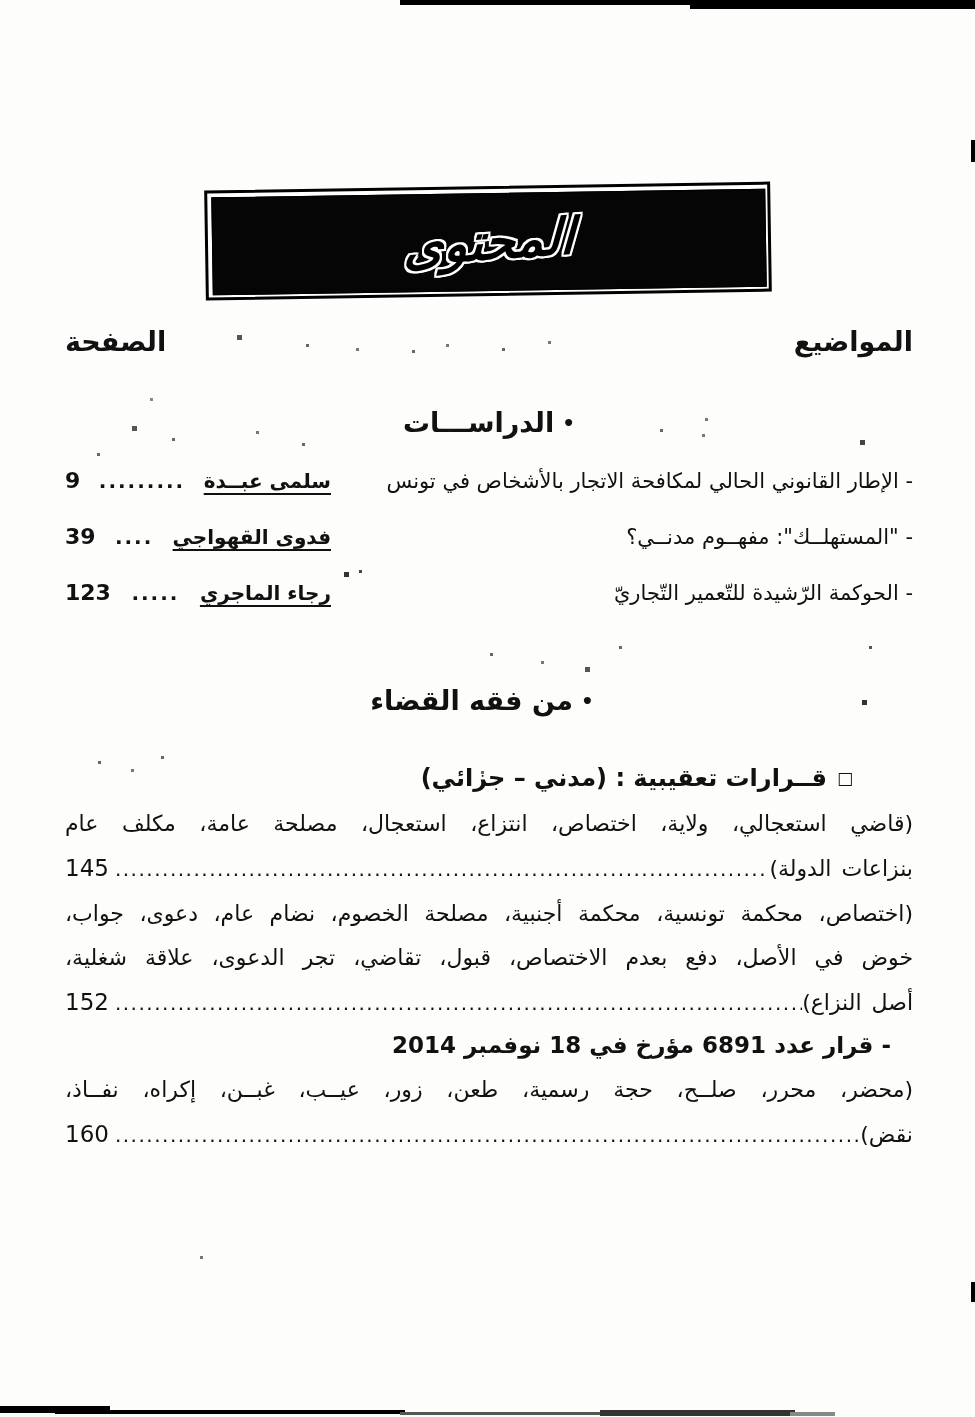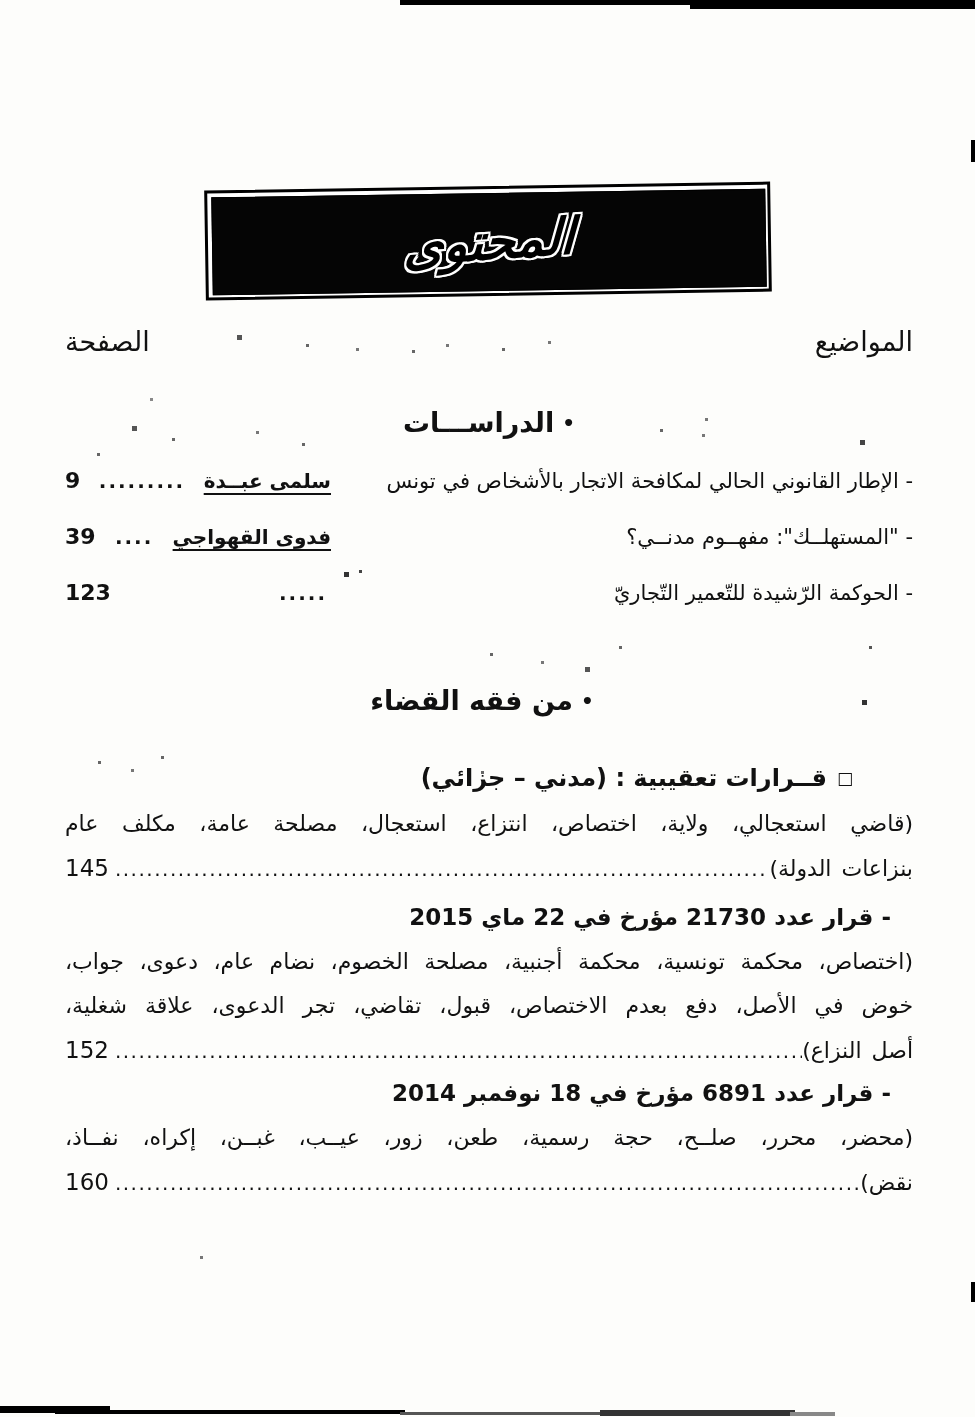--- a/index.html
+++ b/index.html
@@ -41,21 +41,21 @@
   .banner-title{
     font-size:50px;font-weight:bold;font-style:italic;
     color:#000;transform:rotate(-3deg) skewX(-6deg);
     text-shadow:
       -2px -2px 0 #fff, 2px -2px 0 #fff, -2px 2px 0 #fff, 2px 2px 0 #fff,
       -2px 0 0 #fff, 2px 0 0 #fff, 0 -2px 0 #fff, 0 2px 0 #fff;
   }
   
   .content{position:absolute;left:65px;right:62px;top:326px;direction:rtl;}
   .col-headers{display:flex;justify-content:space-between;align-items:baseline;height:48px;}
-  .col-header{font-size:27px;font-weight:normal;}
+  .col-header{font-size:27px;font-weight:bold;}
   .sec-header{font-size:27px;font-weight:bold;height:46px;line-height:46px;text-align:center;}
   .sec-header .bullet{font-size:20px;margin-left:8px;vertical-align:2px;}
   .caselaw-header{margin-top:62px;padding-right:14px;}
   .studies-header{margin-top:26px;}
   .sub-header{margin-top:32px;padding-right:60px;font-size:24px;font-weight:bold;height:44px;line-height:44px;}
   .sub-header .marker{font-size:17px;margin-left:10px;vertical-align:2px;}
   
   .toc-row{display:flex;justify-content:space-between;align-items:baseline;height:46px;line-height:46px;}
   .toc-row.r1{margin-top:12px;}
   .toc-row.r2,.toc-row.r3{margin-top:10px;}
@@ -123,41 +123,41 @@
       <span class="toc-author-block">
         <span class="toc-author">فدوى القهواجي</span>
         <span class="toc-dots">....</span>
         <span class="toc-page">39</span>
       </span>
     </div>
 
     <div class="toc-row r3">
       <span class="toc-title">- الحوكمة الرّشيدة للتّعمير التّجاريّ</span>
       <span class="toc-author-block">
+        <span class="toc-author">رجاء الماجري</span>
         <span class="toc-dots">.....</span>
         <span class="toc-page">123</span>
       </span>
     </div>
 
     <div class="sec-header caselaw-header">
       <span class="bullet">•</span><span>من فقه القضاء</span>
     </div>
 
     <div class="sub-header">
       <span class="marker">□</span><span>قــرارات تعقيبية : (مدني – جزائي)</span>
     </div>
 
     <div class="kw-line kw-first">(قاضي استعجالي، ولاية، اختصاص، انتزاع، استعجال، مصلحة عامة، مكلف عام</div>
     <div class="leader-row">
       <span class="kw-tail">بنزاعات الدولة)</span>
       <span class="leader">........................................................................................................................................................................................................</span>
       <span class="leader-page">145</span>
     </div>
 
-    <div class="decision-heading d2">- قرار عدد 21730 مؤرخ في 22 ماي 2015</div>
     <div class="kw-line kw-first">(اختصاص، محكمة تونسية، محكمة أجنبية، مصلحة الخصوم، نضام عام، دعوى، جواب،</div>
     <div class="kw-line">خوض في الأصل، دفع بعدم الاختصاص، قبول، تقاضي، تجر الدعوى، علاقة شغلية،</div>
     <div class="leader-row">
       <span class="kw-tail">أصل النزاع)</span>
       <span class="leader">........................................................................................................................................................................................................</span>
       <span class="leader-page">152</span>
     </div>
 
     <div class="decision-heading d3">- قرار عدد 6891 مؤرخ في 18 نوفمبر 2014</div>
     <div class="kw-line kw-first">(محضر، محرر، صلــح، حجة رسمية، طعن، زور، عيــب، غبــن، إكراه، نفــاذ،</div>

